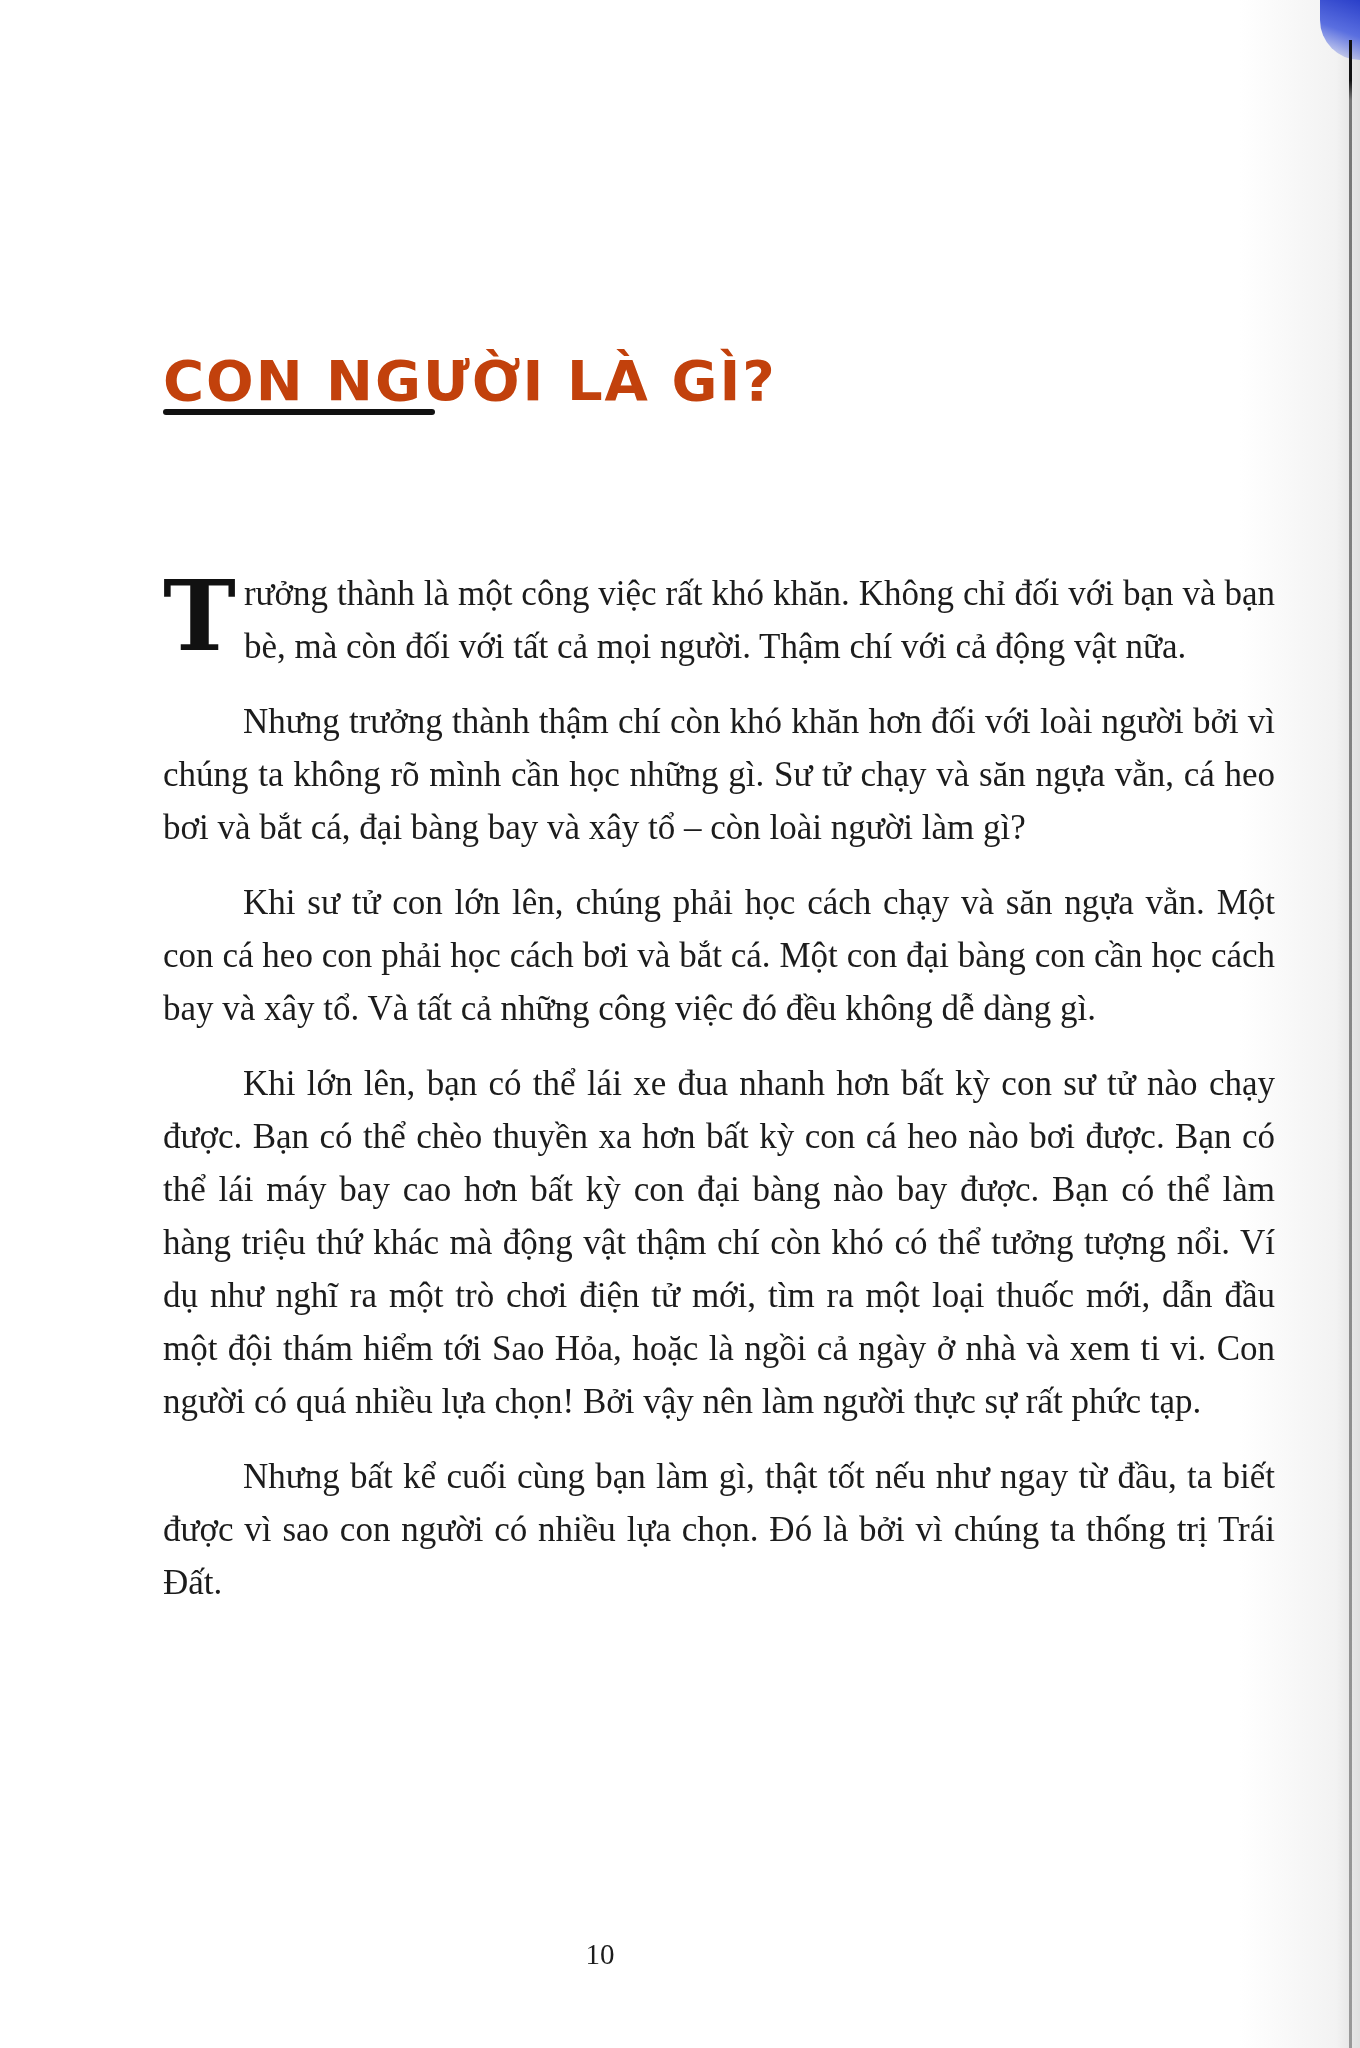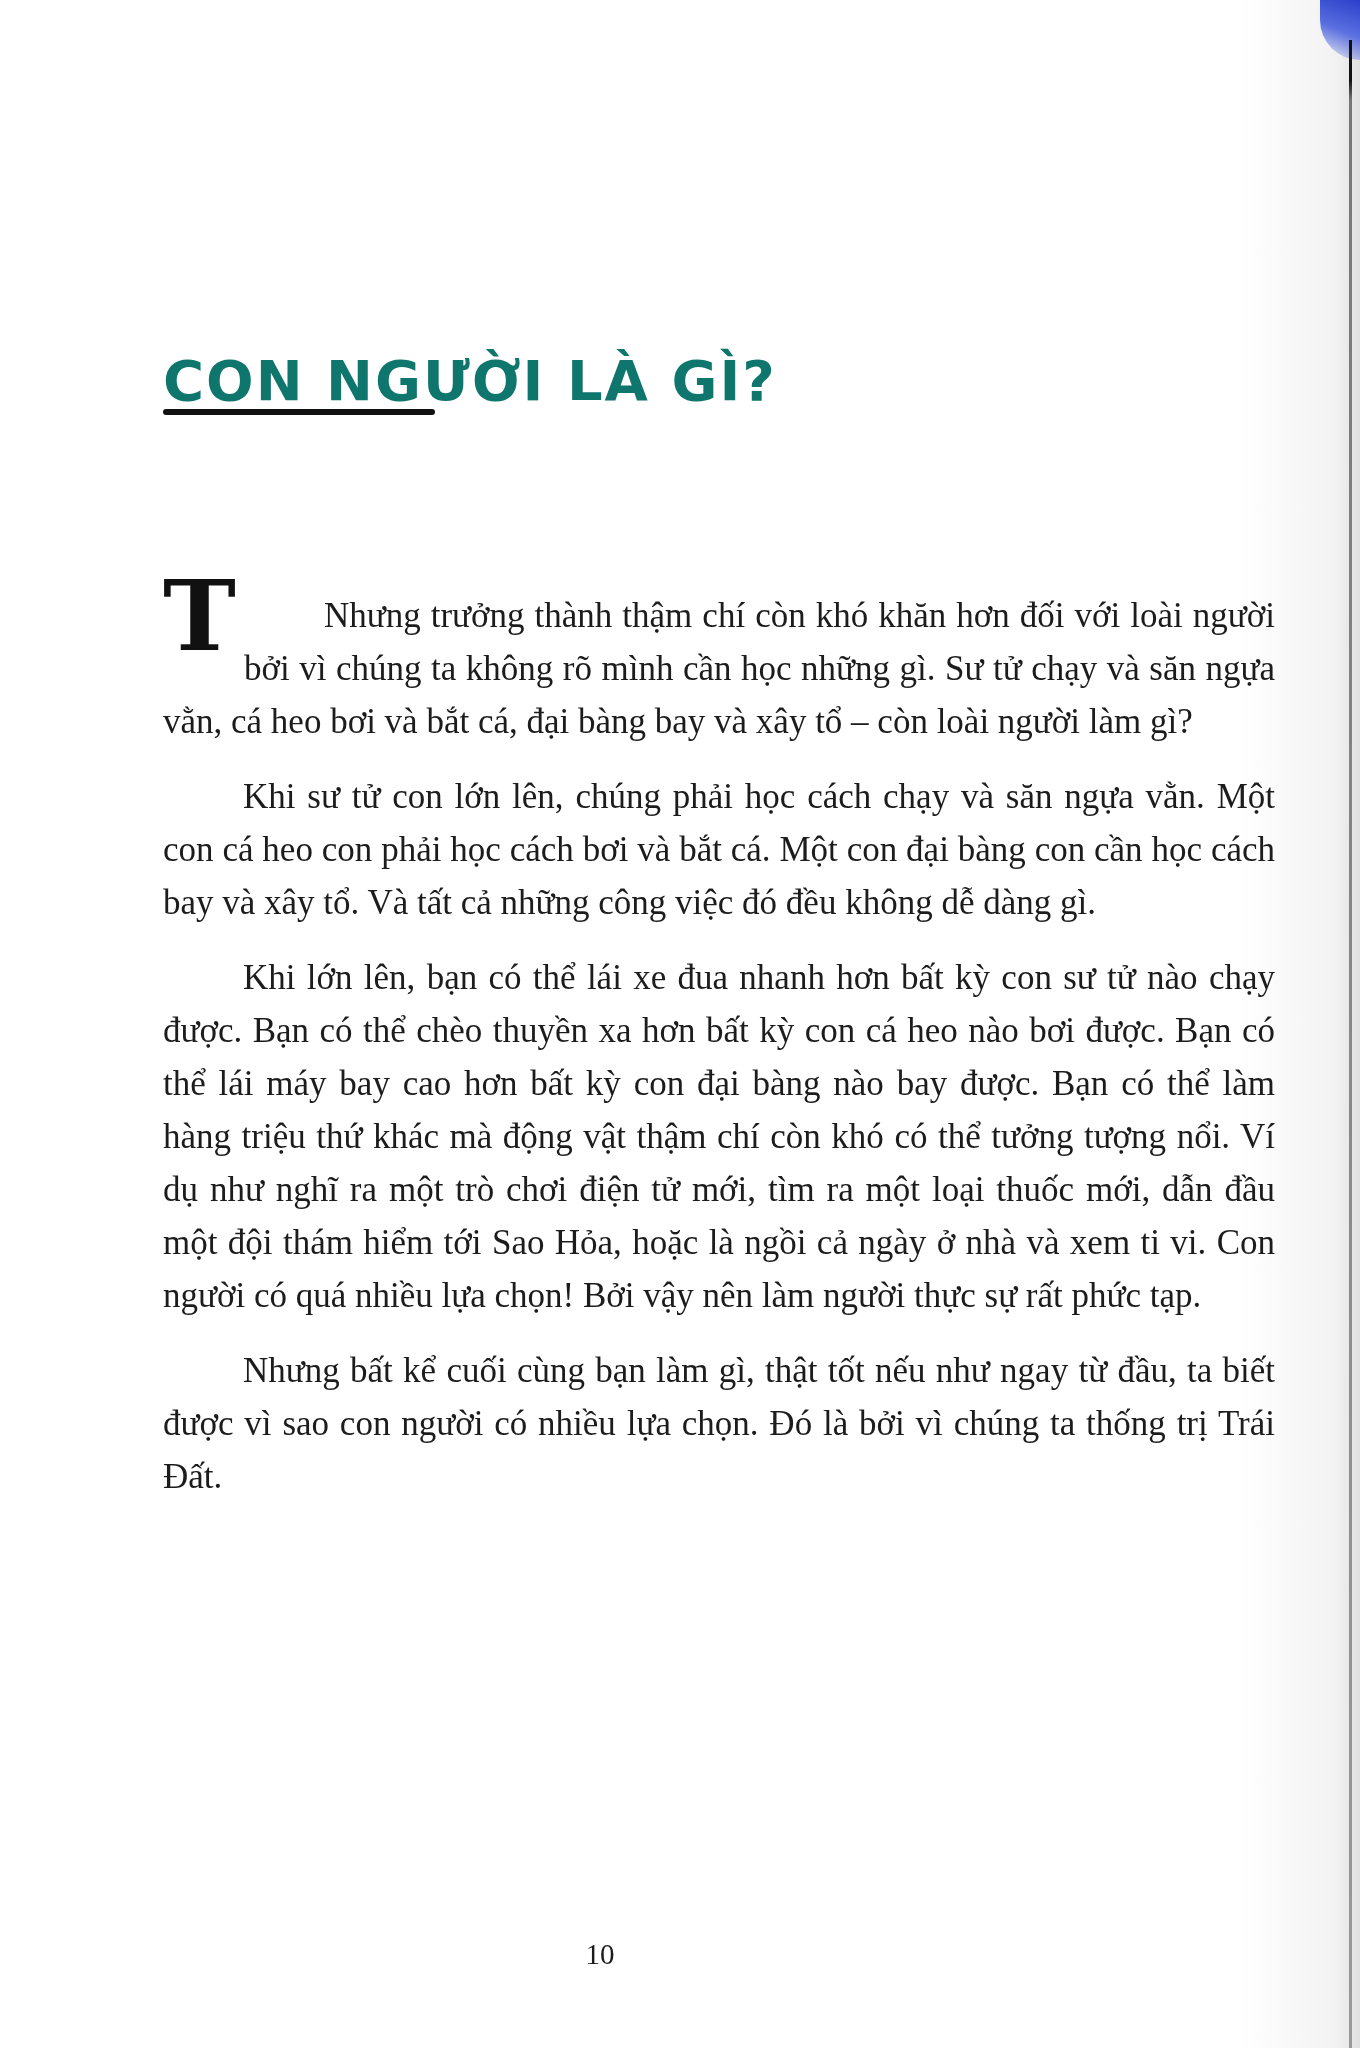--- a/index.html
+++ b/index.html
@@ -19,21 +19,21 @@
       border-bottom-left-radius: 40px;
     }
     .spine-line {
       position: absolute; top: 40px; right: 8px; width: 3px; height: 2008px;
       background: linear-gradient(to bottom, #111 0%, #111 2%, #777 3%, #999 100%);
     }
     .heading {
       position: absolute; left: 163px; top: 308px;
       font-family: "DejaVu Sans", sans-serif; font-weight: bold;
       font-size: 56px; letter-spacing: 2px; line-height: 70px;
-      color: #0f766e;
+      color: #c2410c;
     }
     .heading-rule {
       position: absolute; left: 163px; top: 409px; width: 272px; height: 6px;
       background: #111; border-radius: 3px;
     }
     .body-text {
       position: absolute; left: 163px; top: 567px; width: 1112px;
       font-family: "Liberation Serif", serif; font-size: 35px; line-height: 53px;
       color: #1c1c1c; text-align: justify;
     }
@@ -52,20 +52,20 @@
 <body>
 
 <div class="page-edge-shadow"></div>
 <div class="corner-blue"></div>
 <div class="spine-line"></div>
 
 <h1 class="heading">CON NGƯỜI LÀ GÌ?</h1>
 <div class="heading-rule"></div>
 
 <div class="body-text">
-  <p class="first"><span class="dropcap">T</span></p>
+  <p class="first"><span class="dropcap">T</span><span>rưởng thành là một công việc rất khó khăn. Không chỉ đối với bạn và bạn bè, mà còn đối với tất cả mọi người. Thậm chí với cả động vật nữa.</span></p>
   <p>Nhưng trưởng thành thậm chí còn khó khăn hơn đối với loài người bởi vì chúng ta không rõ mình cần học những gì. Sư tử chạy và săn ngựa vằn, cá heo bơi và bắt cá, đại bàng bay và xây tổ – còn loài người làm gì?</p>
   <p>Khi sư tử con lớn lên, chúng phải học cách chạy và săn ngựa vằn. Một con cá heo con phải học cách bơi và bắt cá. Một con đại bàng con cần học cách bay và xây tổ. Và tất cả những công việc đó đều không dễ dàng gì.</p>
   <p>Khi lớn lên, bạn có thể lái xe đua nhanh hơn bất kỳ con sư tử nào chạy được. Bạn có thể chèo thuyền xa hơn bất kỳ con cá heo nào bơi được. Bạn có thể lái máy bay cao hơn bất kỳ con đại bàng nào bay được. Bạn có thể làm hàng triệu thứ khác mà động vật thậm chí còn khó có thể tưởng tượng nổi. Ví dụ như nghĩ ra một trò chơi điện tử mới, tìm ra một loại thuốc mới, dẫn đầu một đội thám hiểm tới Sao Hỏa, hoặc là ngồi cả ngày ở nhà và xem ti vi. Con người có quá nhiều lựa chọn! Bởi vậy nên làm người thực sự rất phức tạp.</p>
   <p>Nhưng bất kể cuối cùng bạn làm gì, thật tốt nếu như ngay từ đầu, ta biết được vì sao con người có nhiều lựa chọn. Đó là bởi vì chúng ta thống trị Trái Đất.</p>
 </div>
 
 <div class="page-number">10</div>
 
 </body></html>

